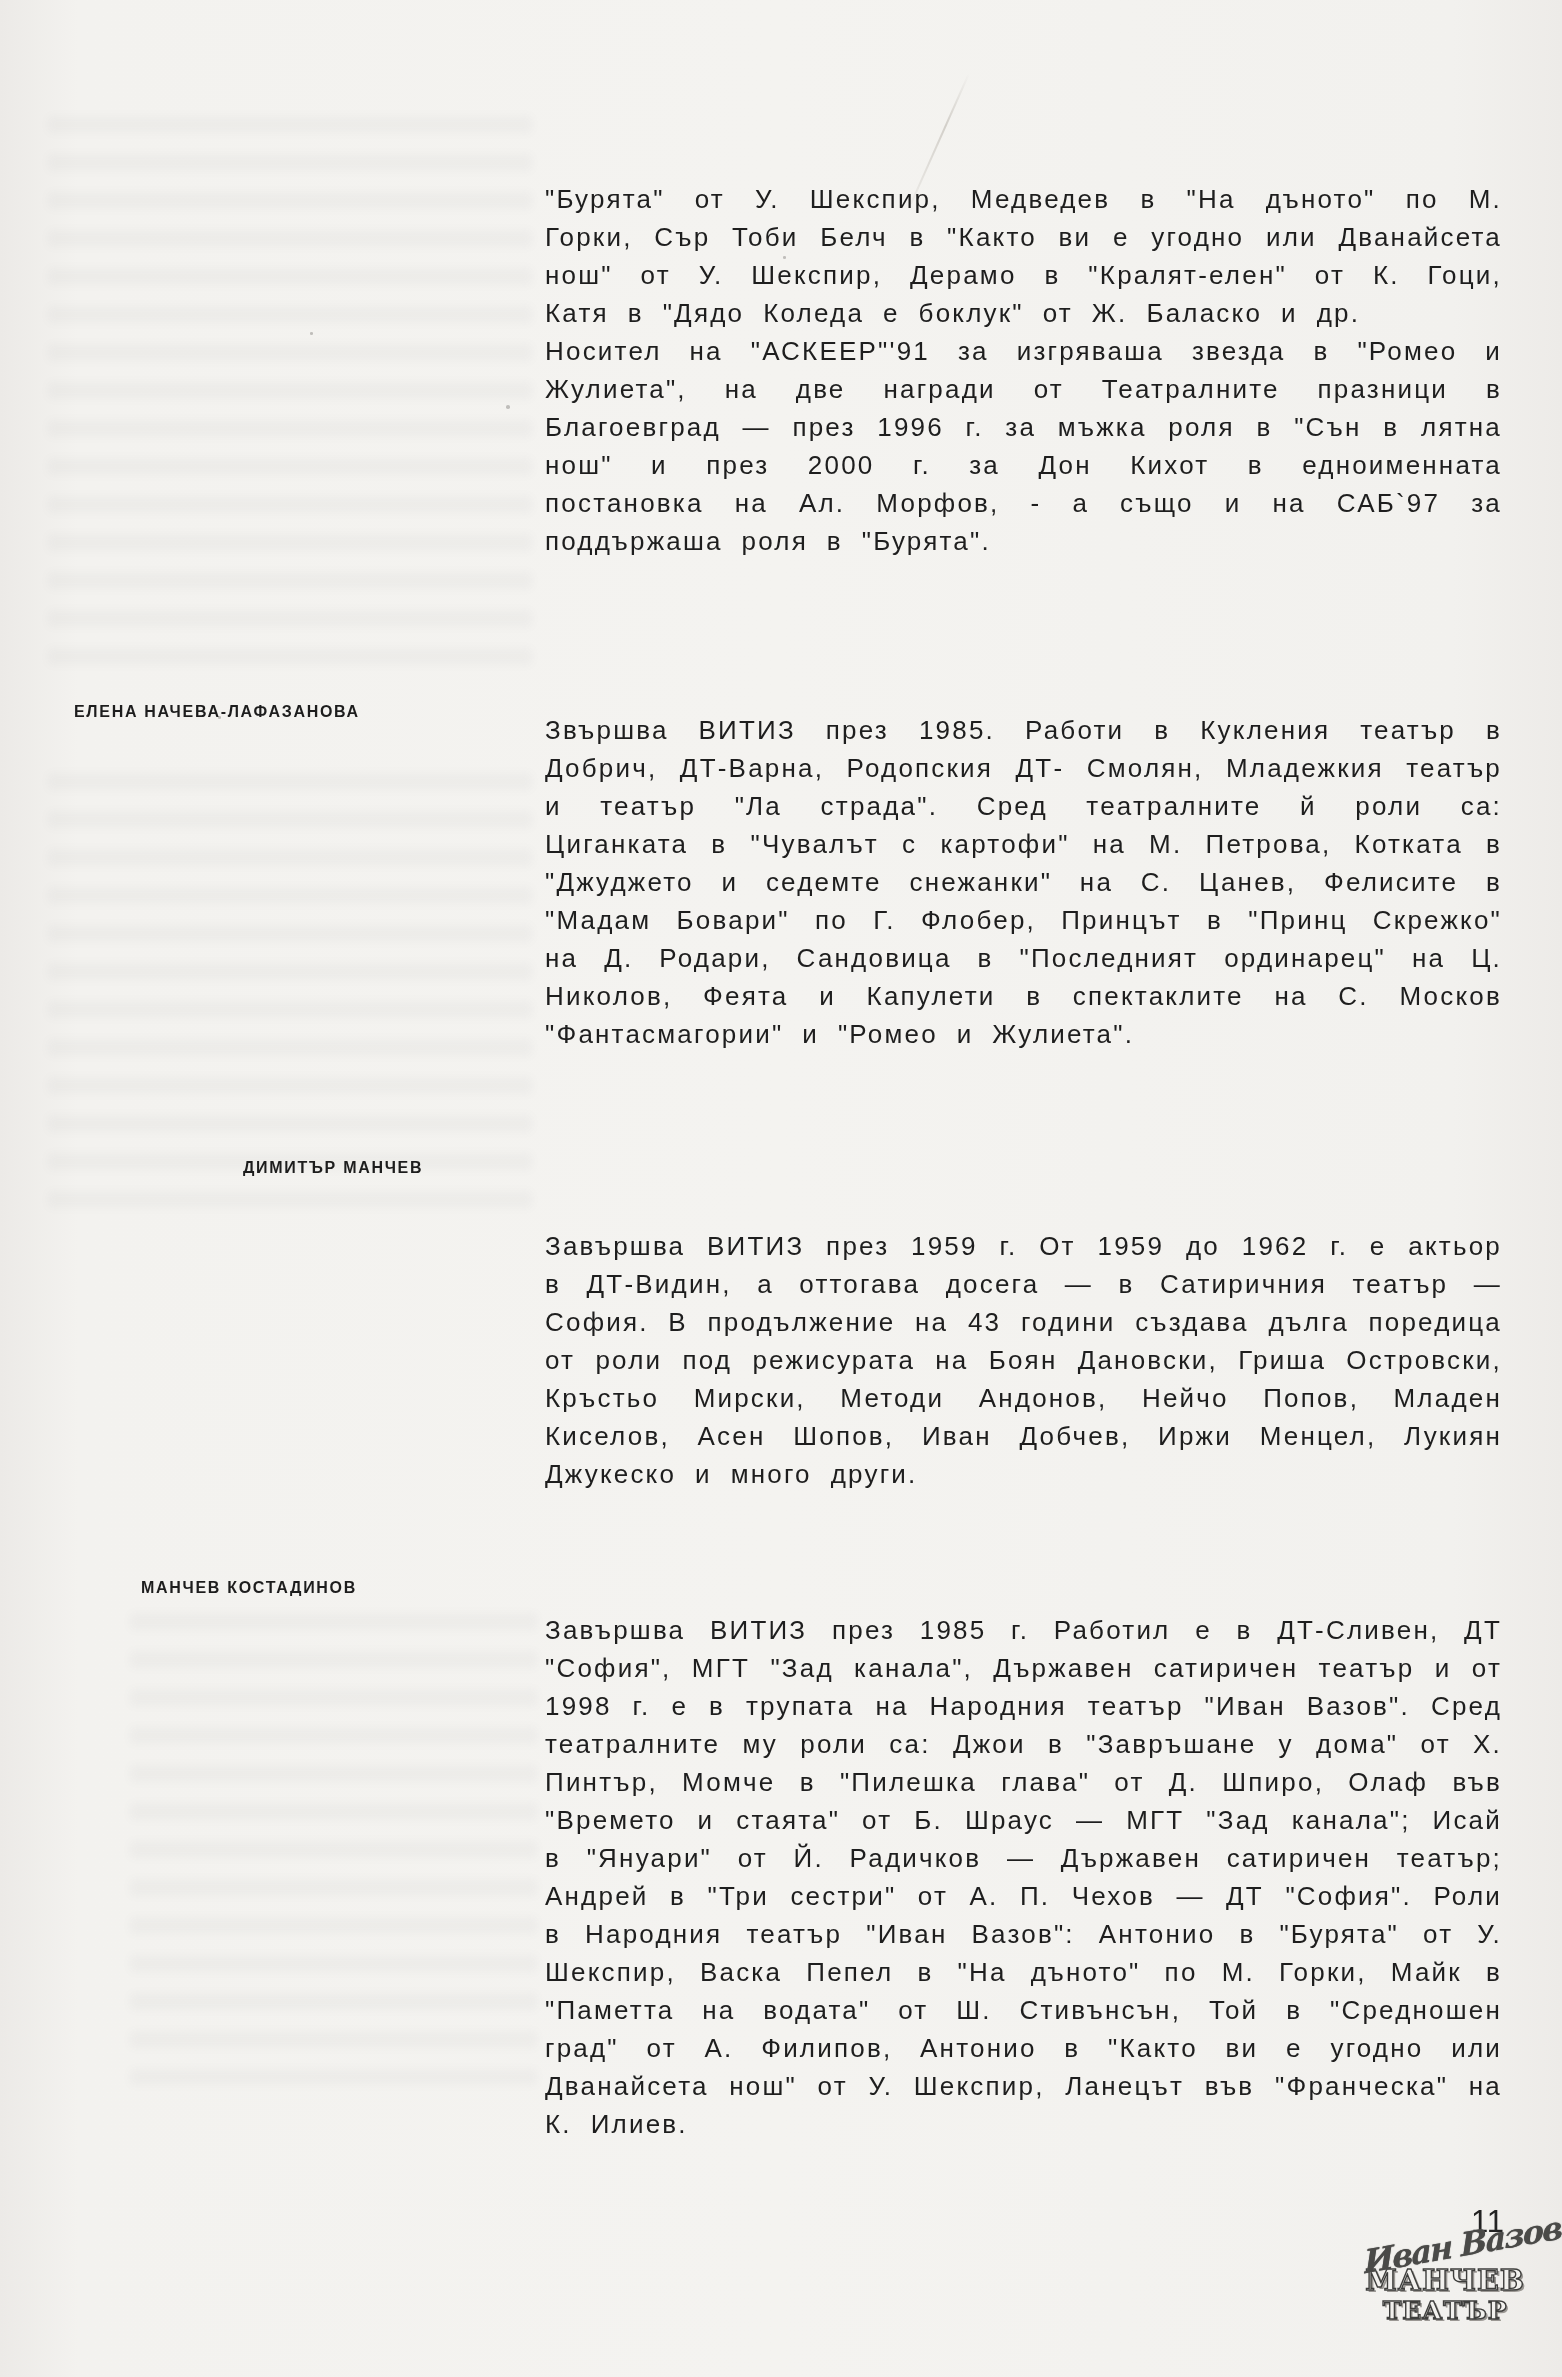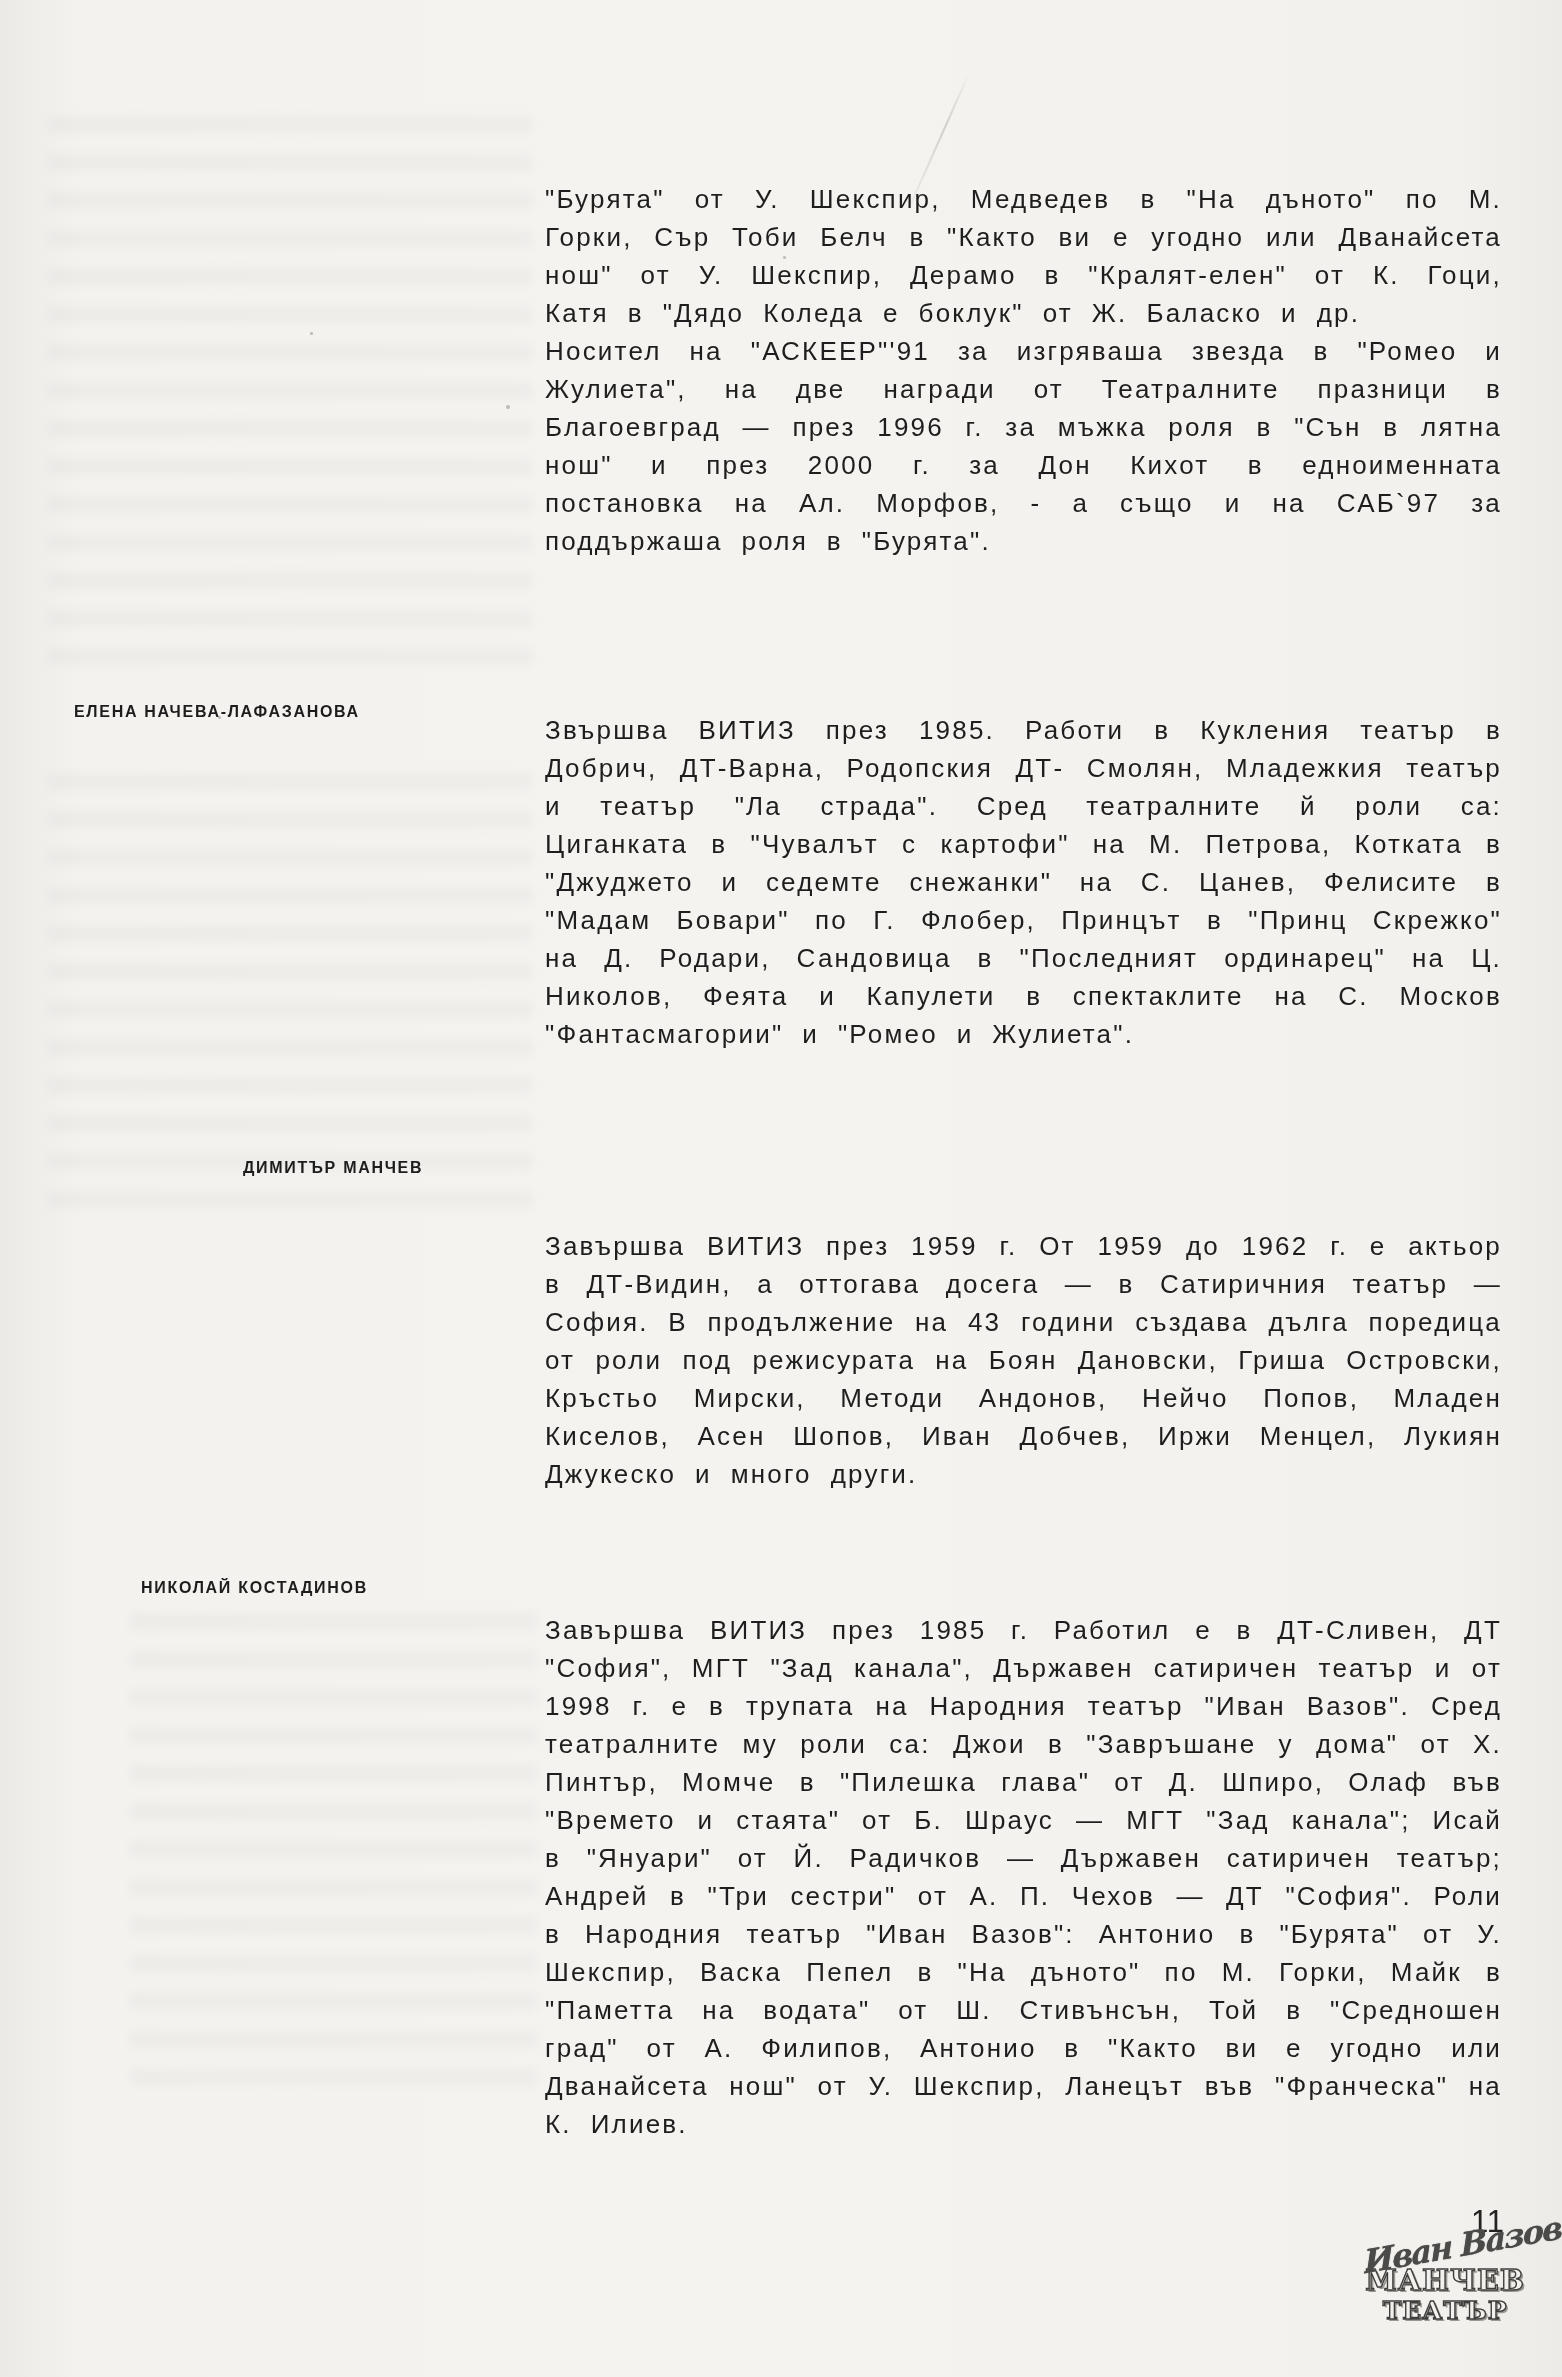--- a/index.html
+++ b/index.html
@@ -106,21 +106,21 @@
   <h2 class="heading h-1">ЕЛЕНА НАЧЕВА-ЛАФАЗАНОВА</h2>
   <div class="body-text bt-2">
     <p>Звършва ВИТИЗ през 1985. Работи в Кукления театър в Добрич, ДТ-Варна, Родопския ДТ- Смолян, Младежкия театър и театър "Ла страда". Сред театралните й роли са: Циганката в "Чувалът с картофи" на М. Петрова, Котката в "Джуджето и седемте снежанки" на С. Цанев, Фелисите в "Мадам Бовари" по Г. Флобер, Принцът в "Принц Скрежко" на Д. Родари, Сандовица в "Последният ординарец" на Ц. Николов, Феята и Капулети в спектаклите на С. Москов "Фантасмагории" и "Ромео и Жулиета".</p>
   </div>
 
   <h2 class="heading h-2">ДИМИТЪР МАНЧЕВ</h2>
   <div class="body-text bt-3">
     <p>Завършва ВИТИЗ през 1959 г. От 1959 до 1962 г. е актьор в ДТ-Видин, а оттогава досега — в Сатиричния театър — София. В продължение на 43 години създава дълга поредица от роли под режисурата на Боян Дановски, Гриша Островски, Кръстьо Мирски, Методи Андонов, Нейчо Попов, Младен Киселов, Асен Шопов, Иван Добчев, Иржи Менцел, Лукиян Джукеско и много други.</p>
   </div>
 
-  <h2 class="heading h-3">НИКОЛАЙ КОСТАДИНОВ</h2>
+  <h2 class="heading h-3">МАНЧЕВ КОСТАДИНОВ</h2>
   <div class="body-text bt-4">
     <p>Завършва ВИТИЗ през 1985 г. Работил е в ДТ-Сливен, ДТ "София", МГТ "Зад канала", Държавен сатиричен театър и от 1998 г. е в трупата на Народния театър "Иван Вазов". Сред театралните му роли са: Джои в "Завръшане у дома" от Х. Пинтър, Момче в "Пилешка глава" от Д. Шпиро, Олаф във "Времето и стаята" от Б. Шраус — МГТ "Зад канала"; Исай в "Януари" от Й. Радичков — Държавен сатиричен театър; Андрей в "Три сестри" от А. П. Чехов — ДТ "София". Роли в Народния театър "Иван Вазов": Антонио в "Бурята" от У. Шекспир, Васка Пепел в "На дъното" по М. Горки, Майк в "Паметта на водата" от Ш. Стивънсън, Той в "Средношен град" от А. Филипов, Антонио в "Както ви е угодно или Дванайсета нош" от У. Шекспир, Ланецът във "Франческа" на К. Илиев.</p>
   </div>
 
   <div class="page-number">11</div>
 
   <div class="logo">
     <div class="logo-signature">Иван Вазов</div>
     <div class="logo-word w1">МАНЧЕВ</div>
     <div class="logo-word w2">ТЕАТЪР</div>

